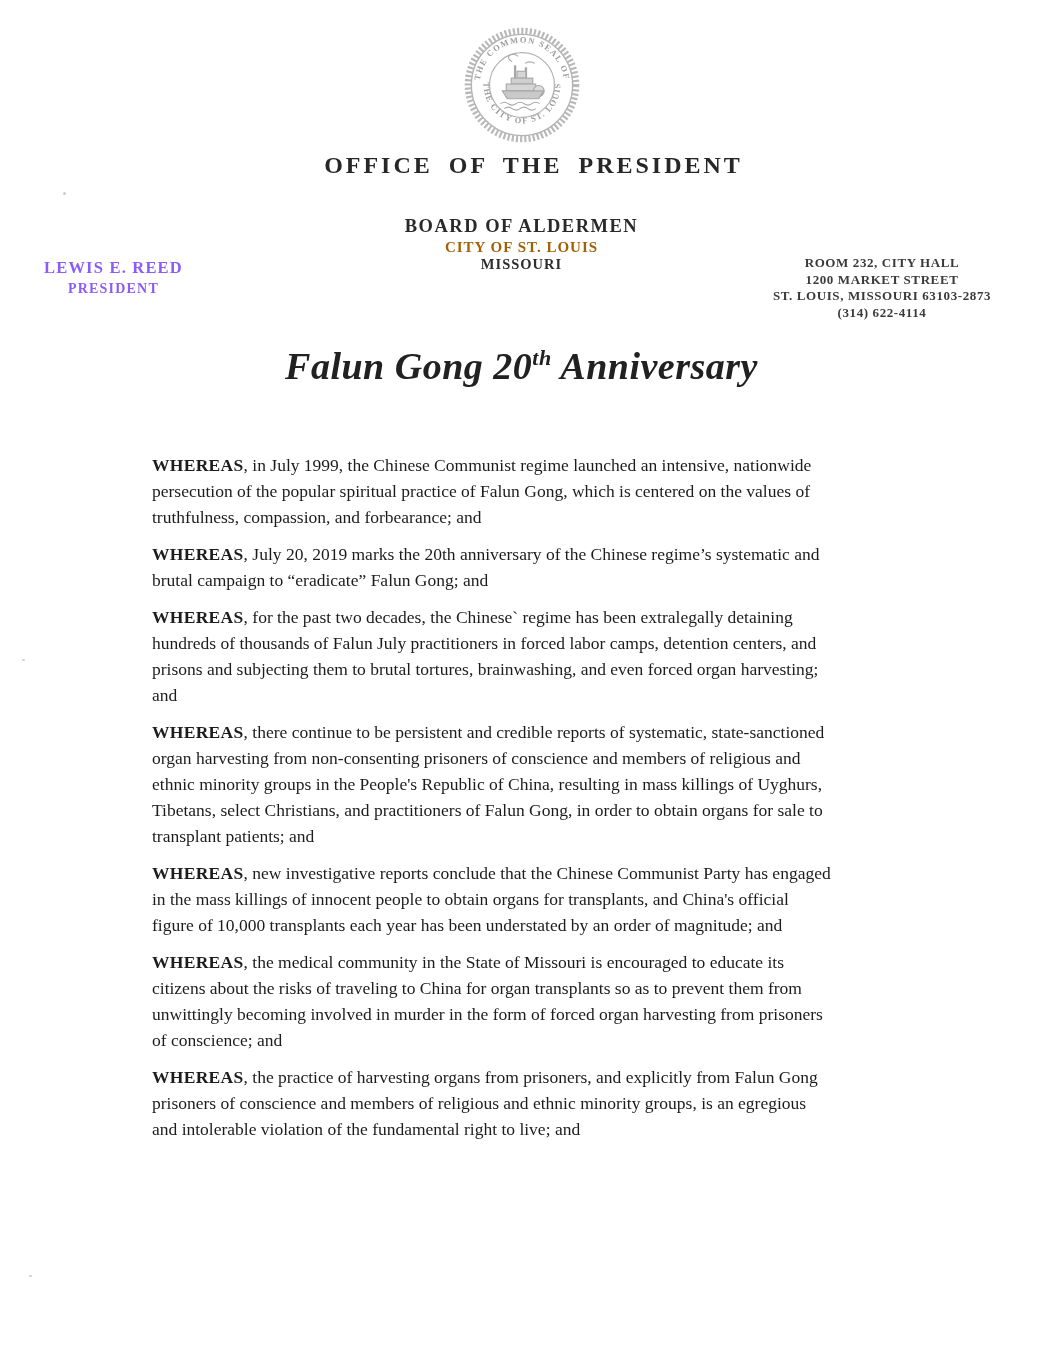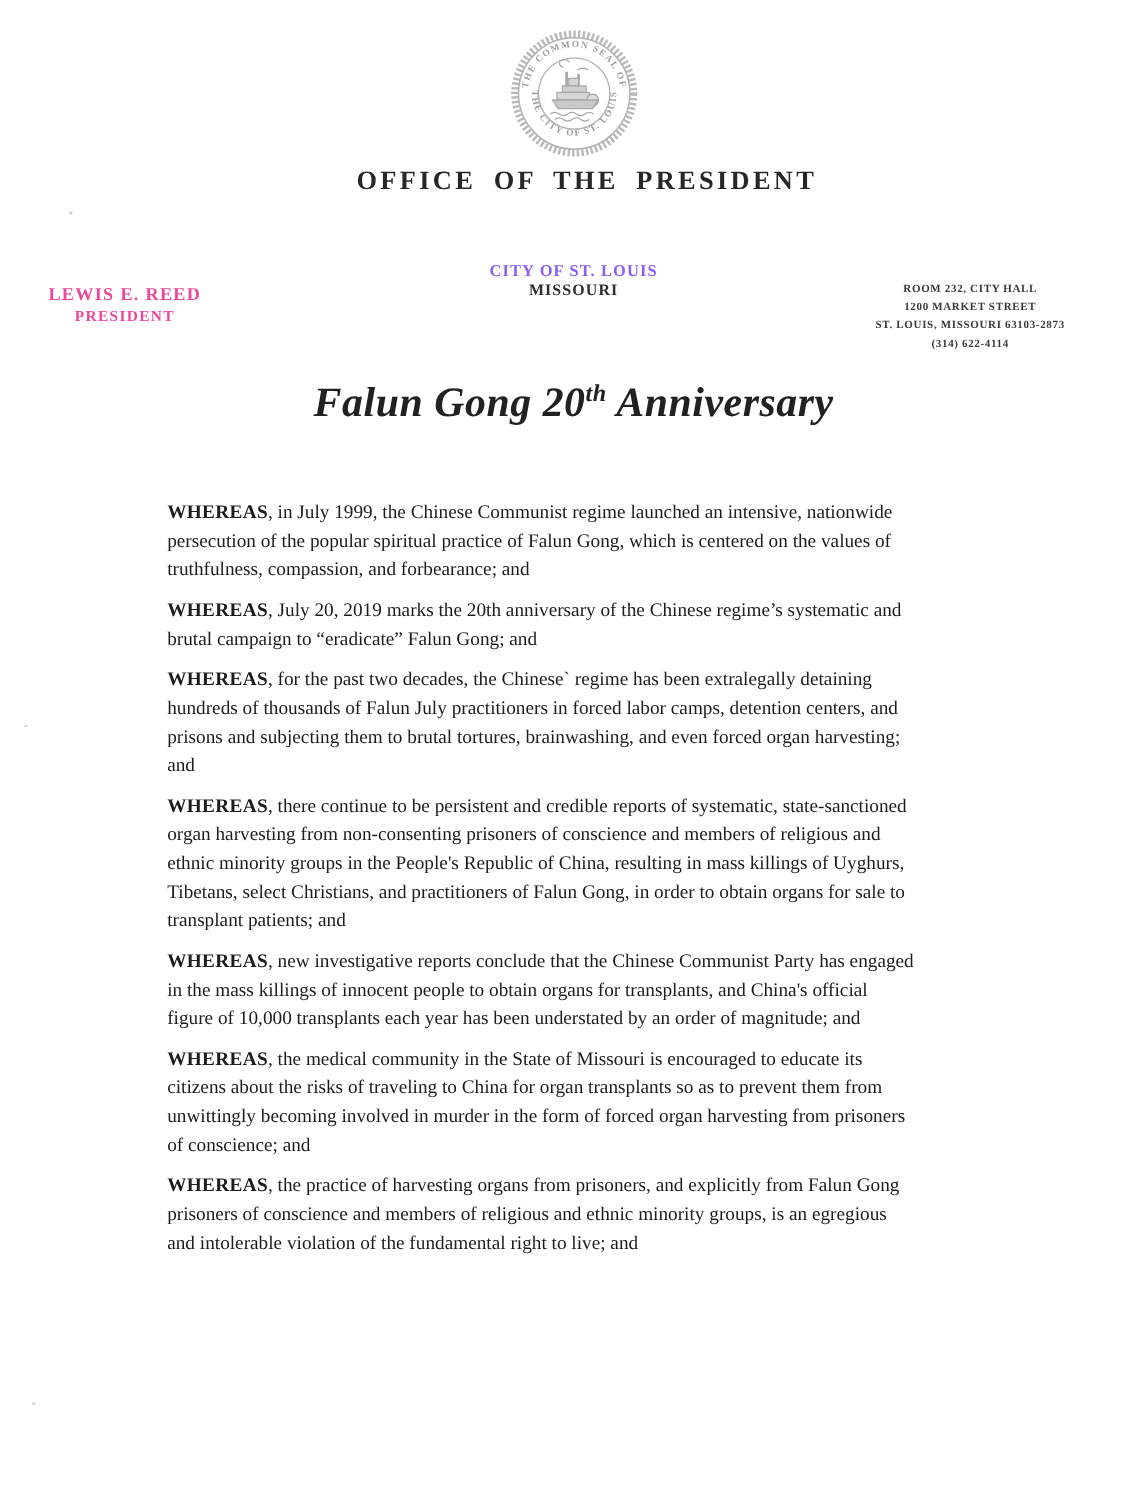--- a/index.html
+++ b/index.html
@@ -61,58 +61,58 @@
   }
   .city-line {
     position: absolute;
     top: 239px;
     left: 0;
     width: 100%;
     text-align: center;
     font-size: 15px;
     font-weight: bold;
     letter-spacing: 1px;
-    color: #8b5cf6;
+    color: #a16207;
   }
   .state-line {
     position: absolute;
     top: 256px;
     left: 0;
     width: 100%;
     text-align: center;
     font-size: 14.5px;
     font-weight: bold;
     letter-spacing: 1px;
     color: #2d2d2d;
   }
   .official-block {
     position: absolute;
     top: 258px;
     left: 44px;
     text-align: center;
-    color: #ec4899;
+    color: #8b5cf6;
   }
   .official-name {
     font-size: 16.5px;
     font-weight: bold;
     letter-spacing: 1.2px;
   }
   .official-role {
     font-size: 14px;
     font-weight: bold;
     letter-spacing: 1.2px;
     margin-top: 3px;
   }
   .address-block {
     position: absolute;
     top: 255px;
     left: 732px;
     width: 300px;
     text-align: center;
-    font-size: 10px;
+    font-size: 13px;
     font-weight: bold;
     letter-spacing: 0.6px;
     line-height: 16.5px;
     color: #3a3a3a;
   }
 
   
   .doc-title {
     position: absolute;
     top: 344px;
@@ -199,20 +199,21 @@
 
     <text>
       <textPath href="#arcTop" startOffset="50%" text-anchor="middle">THE COMMON SEAL OF</textPath>
     </text>
     <text>
       <textPath href="#arcBottom" startOffset="50%" text-anchor="middle">THE CITY OF ST. LOUIS</textPath>
     </text>
   </svg>
 
   <div class="office-title">OFFICE OF THE PRESIDENT</div>
+  <div class="board-title">BOARD OF ALDERMEN</div>
   <div class="city-line">CITY OF ST. LOUIS</div>
   <div class="state-line">MISSOURI</div>
 
   <div class="official-block">
     <div class="official-name">LEWIS E. REED</div>
     <div class="official-role">PRESIDENT</div>
   </div>
 
   <div class="address-block">
     <div>ROOM 232, CITY HALL</div>

